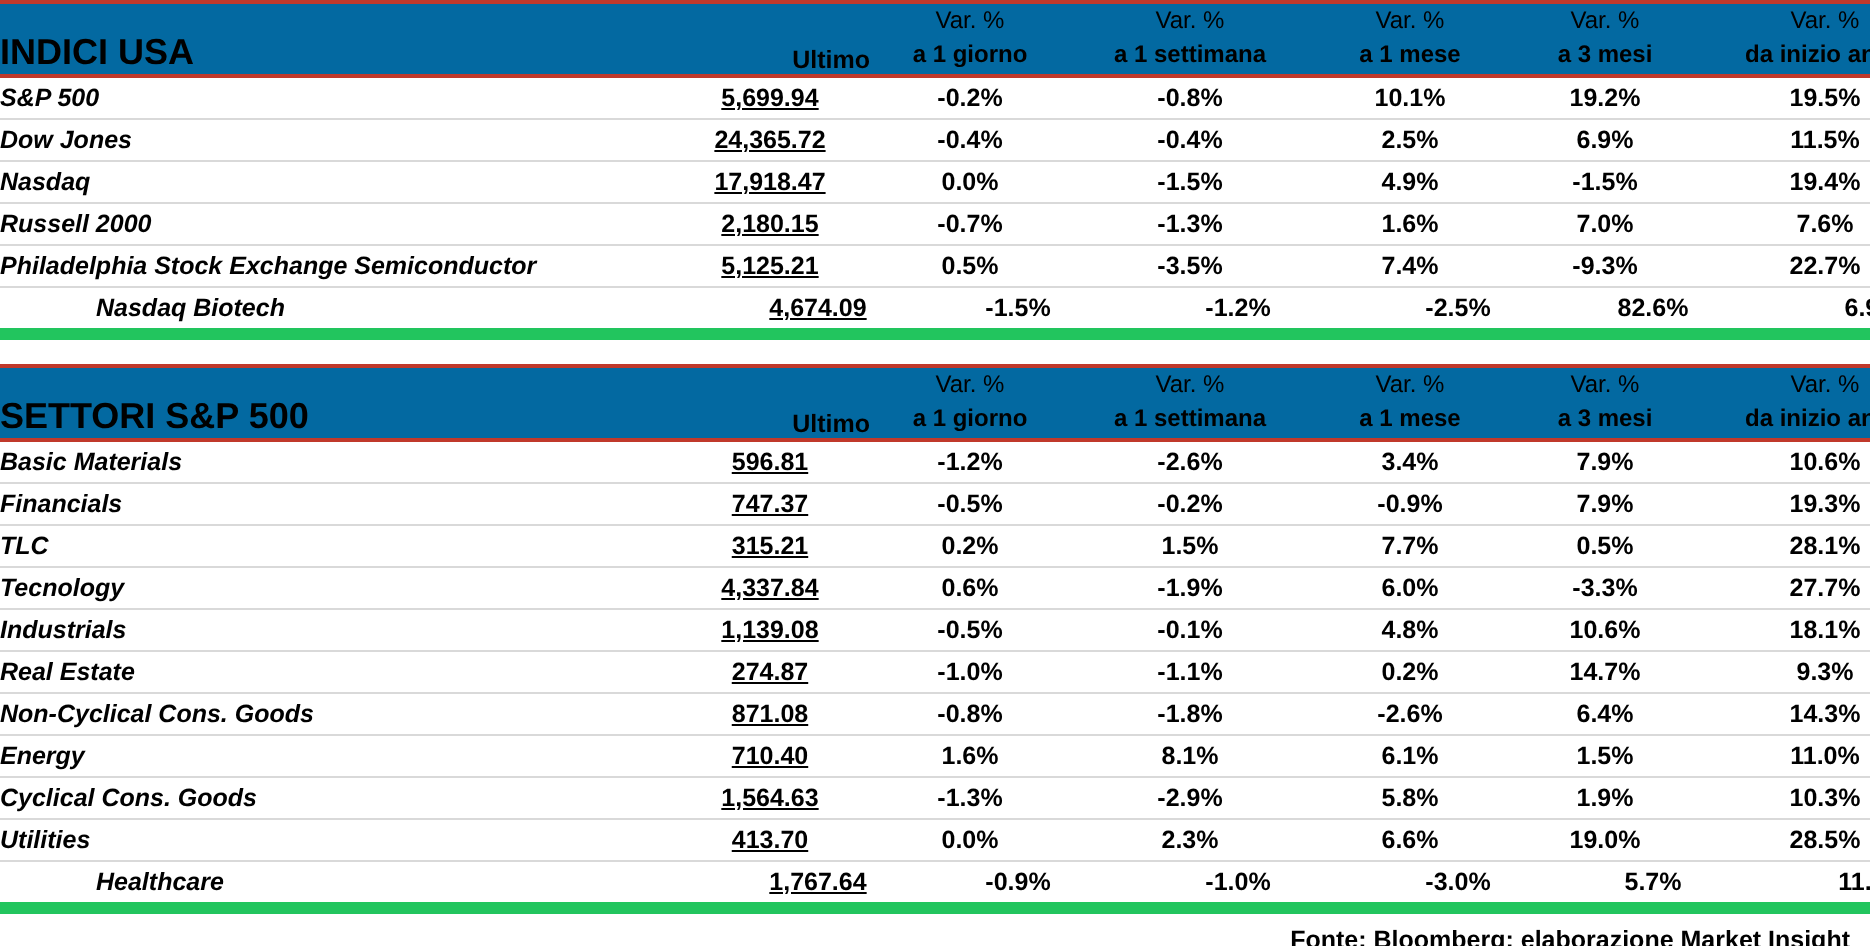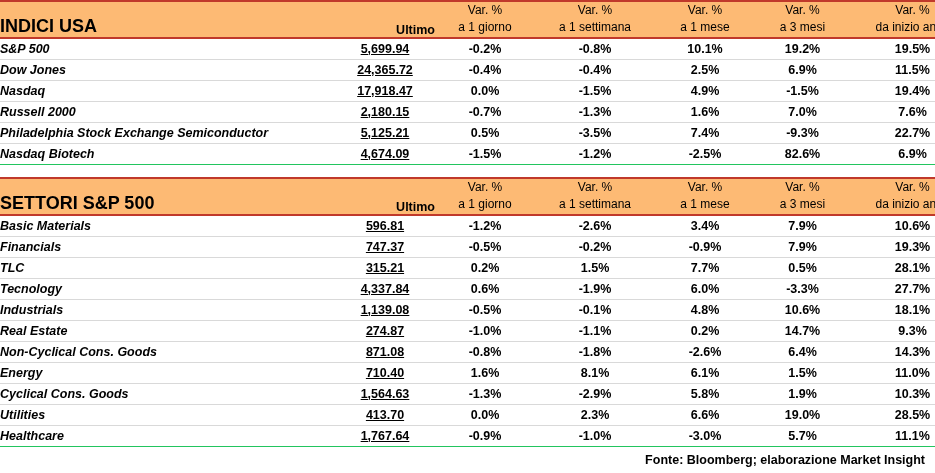--- a/index.html
+++ b/index.html
@@ -37,21 +37,21 @@
   col.c-m3    { width: 95px;  }
   col.c-ytd   { width: 125px; }
 
   
   .hdr-wrap {
     background: #faeadd;
     border-top: 2px solid #c0392b;
     border-bottom: 2px solid #c0392b;
   }
   .hdr-wrap td {
-    background: #fdba74;
+    background: #0369a1;
     padding: 0;
     vertical-align: bottom;
   }
   .hdr-title {
     font-weight: bold;
     font-size: 18px;
     padding: 0 0 6px 6px;
     text-align: left;
     color: #000;
   }
@@ -61,30 +61,31 @@
     text-align: right;
     padding: 0 16px 6px 0;
   }
   .hdr-var {
     text-align: center;
     font-size: 12px;
     line-height: 1.45;
     padding: 4px 6px 5px 6px;
   }
   .hdr-var .l1 { display: block; }
-  .hdr-var .l2 { display: block; }
+  .hdr-var .l2 { display: block; font-weight: bold; }
 
   
   .tbl td.cell {
     padding: 3px 0 3px 0;
     border-bottom: 1px solid #d9d9d9;
     font-size: 12.5px;
   }
   .tbl tr.row:last-child td.cell {
-    border-bottom: 1px solid #22c55e;
+    border-bottom: 6px solid #22c55e;
+    padding-left: 48px;
   }
   td.name {
     text-align: left;
     padding-left: 6px;
     font-weight: bold;
     font-style: italic;
     margin-left: 23px;
   }
   td.num {
     text-align: center;

